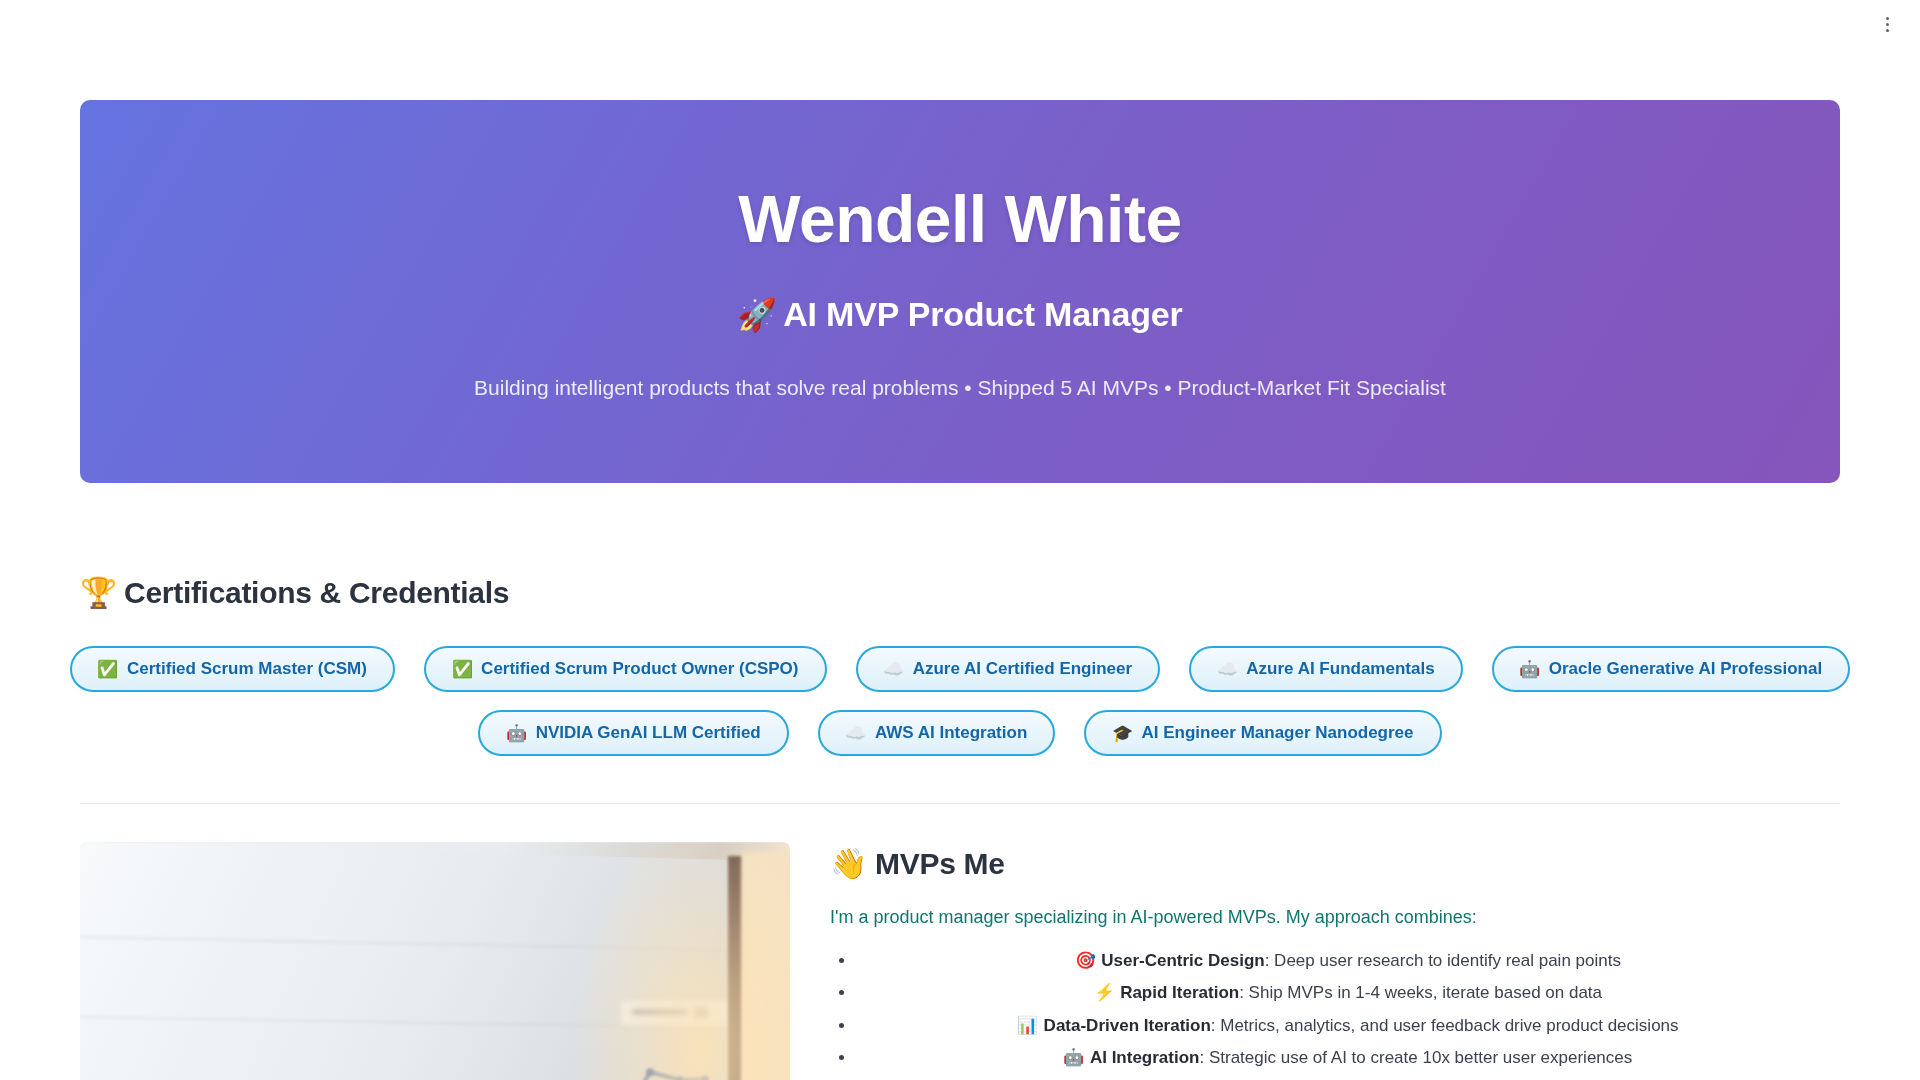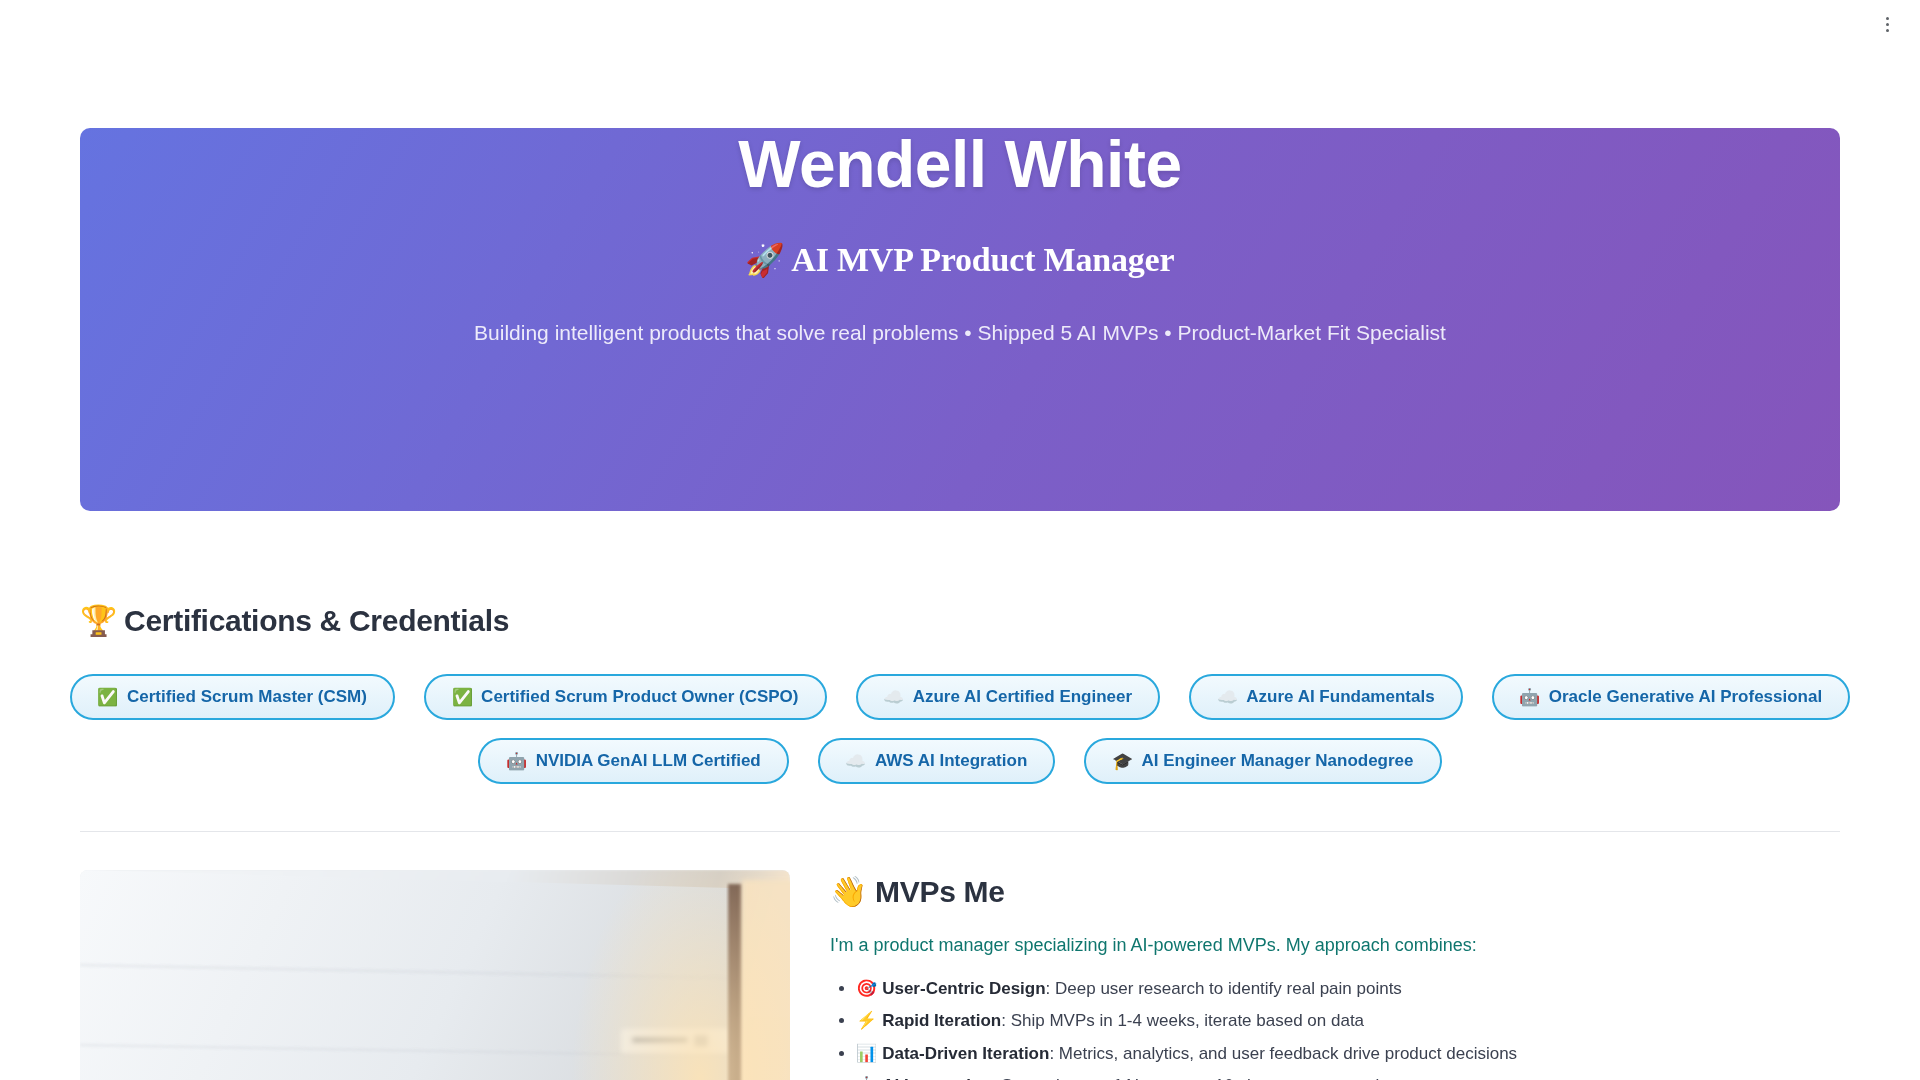--- a/index.html
+++ b/index.html
@@ -44,44 +44,44 @@
   }
 
   
   .page {
     width: 1920px;
     padding: 0 80px;
   }
 
   
   .hero {
-    margin-top: 80px;
+    margin-top: 52px;
     height: 383px;
     border-radius: 10px;
     background: linear-gradient(120deg, #6573e0 0%, #7b5fc8 55%, #8555bb 100%);
     display: flex;
     flex-direction: column;
     align-items: center;
+    justify-content: center;
     color: #ffffff;
     text-align: center;
     overflow: hidden;
   }
   .hero-name {
     font-size: 66px;
     font-weight: 700;
     letter-spacing: -0.5px;
     line-height: 1.1;
     text-shadow: 0 2px 5px rgba(0,0,0,.14);
   }
   .hero-role {
     margin-top: 40px;
     font-size: 34px;
     font-weight: 700;
     letter-spacing: -0.2px;
-    font-family: Liberation Serif, serif;
   }
   .hero-role .emoji { font-size: 32px; margin-right: 6px; }
   .hero-tagline {
     margin-top: 42px;
     font-size: 21px;
     font-weight: 400;
     color: #f2f0fc;
     opacity: .96;
   }
 
@@ -178,20 +178,21 @@
   .about-list {
     margin-top: 17px;
     padding-left: 26px;
     list-style: disc;
   }
   .about-list li {
     font-size: 17px;
     color: #3b4150;
     line-height: 1.55;
     margin-bottom: 6px;
+    text-align: center;
   }
   .about-list li .emoji { margin-right: 5px; }
   .about-list li b { color: #262b36; font-weight: 700; }
 </style>
 </head>
 <body>
 
 <div class="chrome-bar">
   <div class="kebab-menu">
     <span></span>

